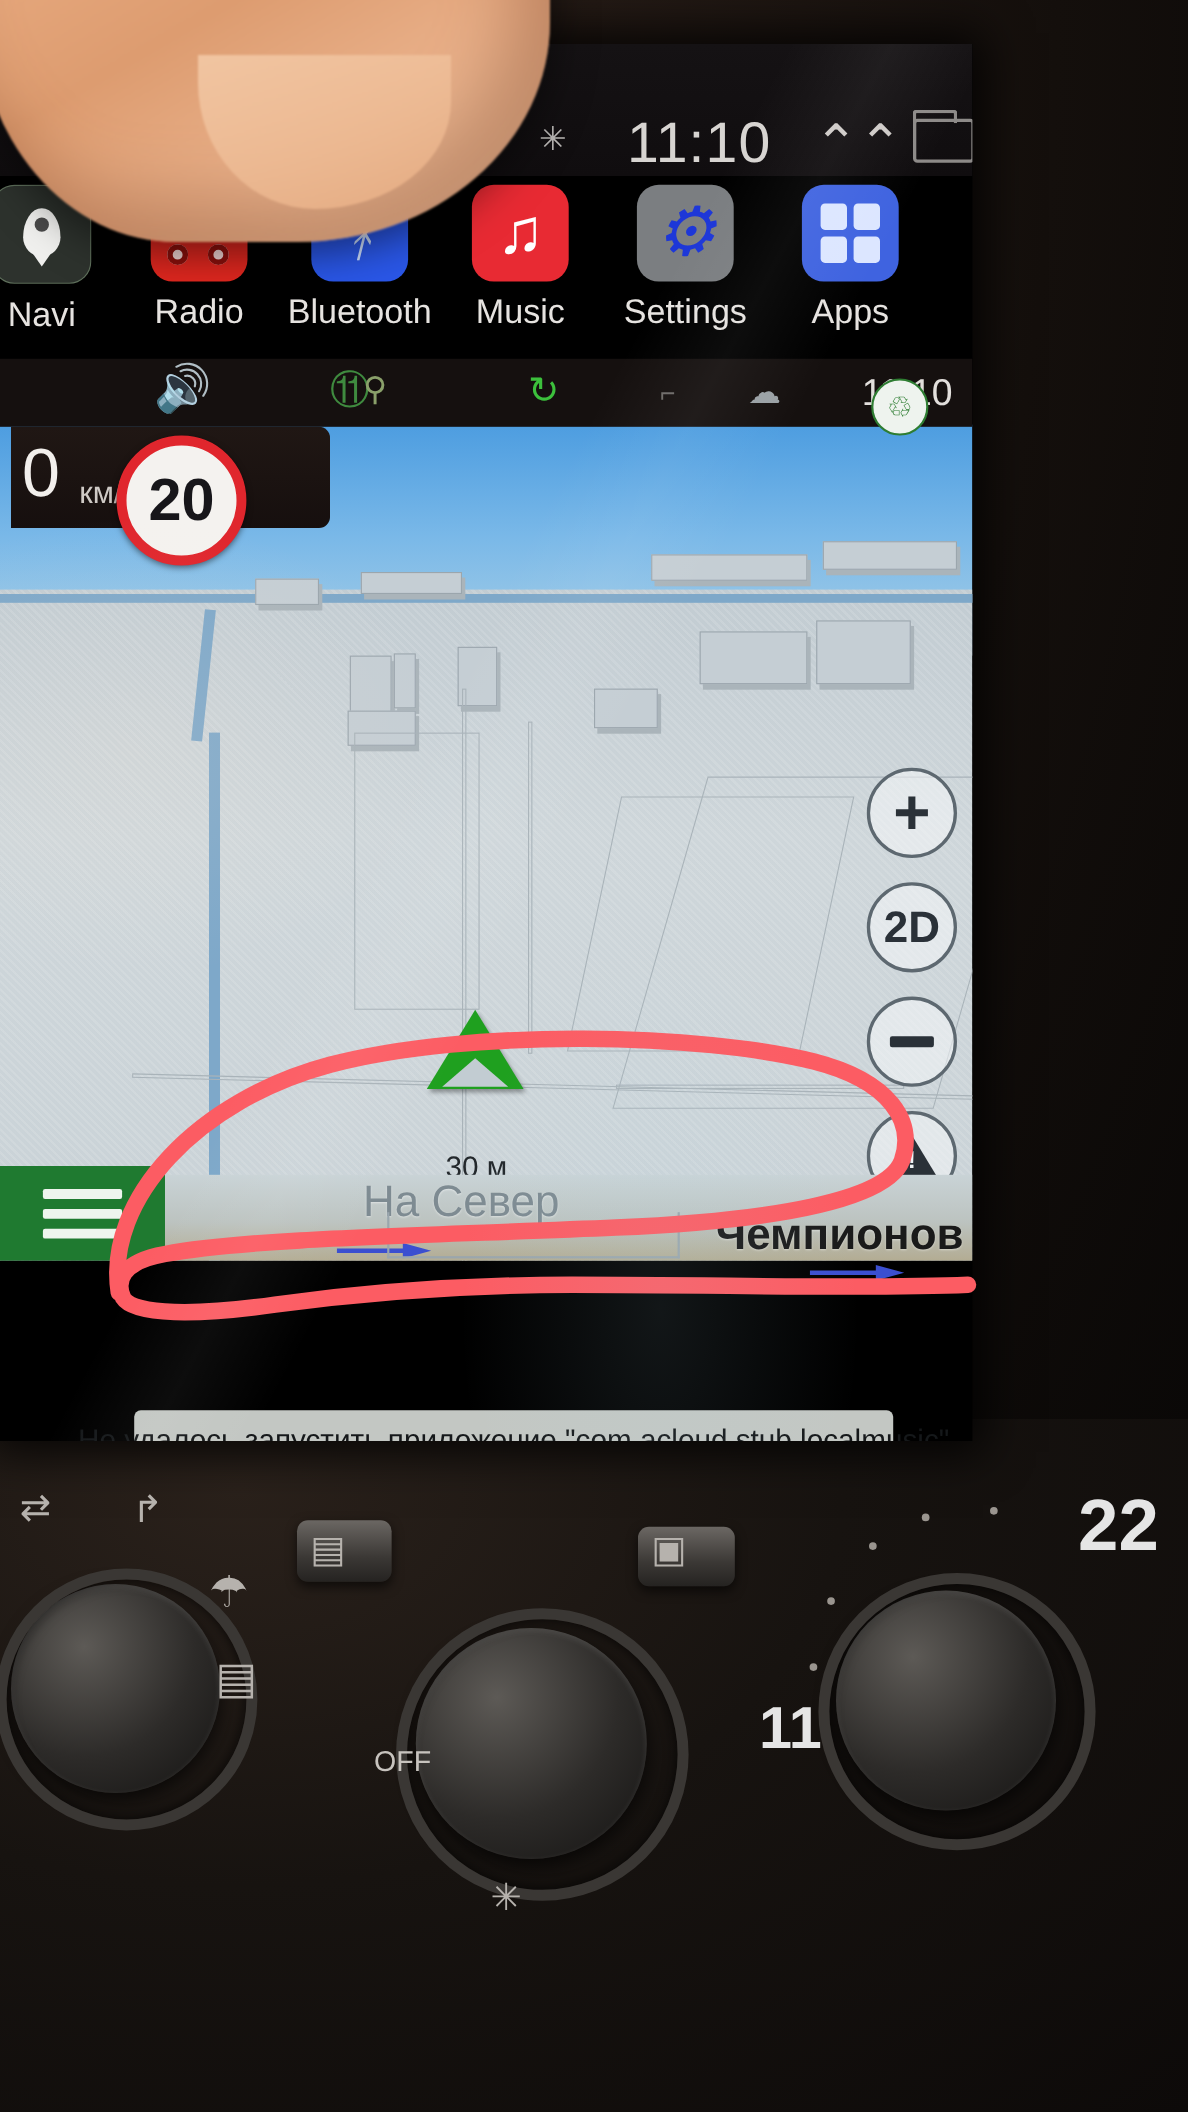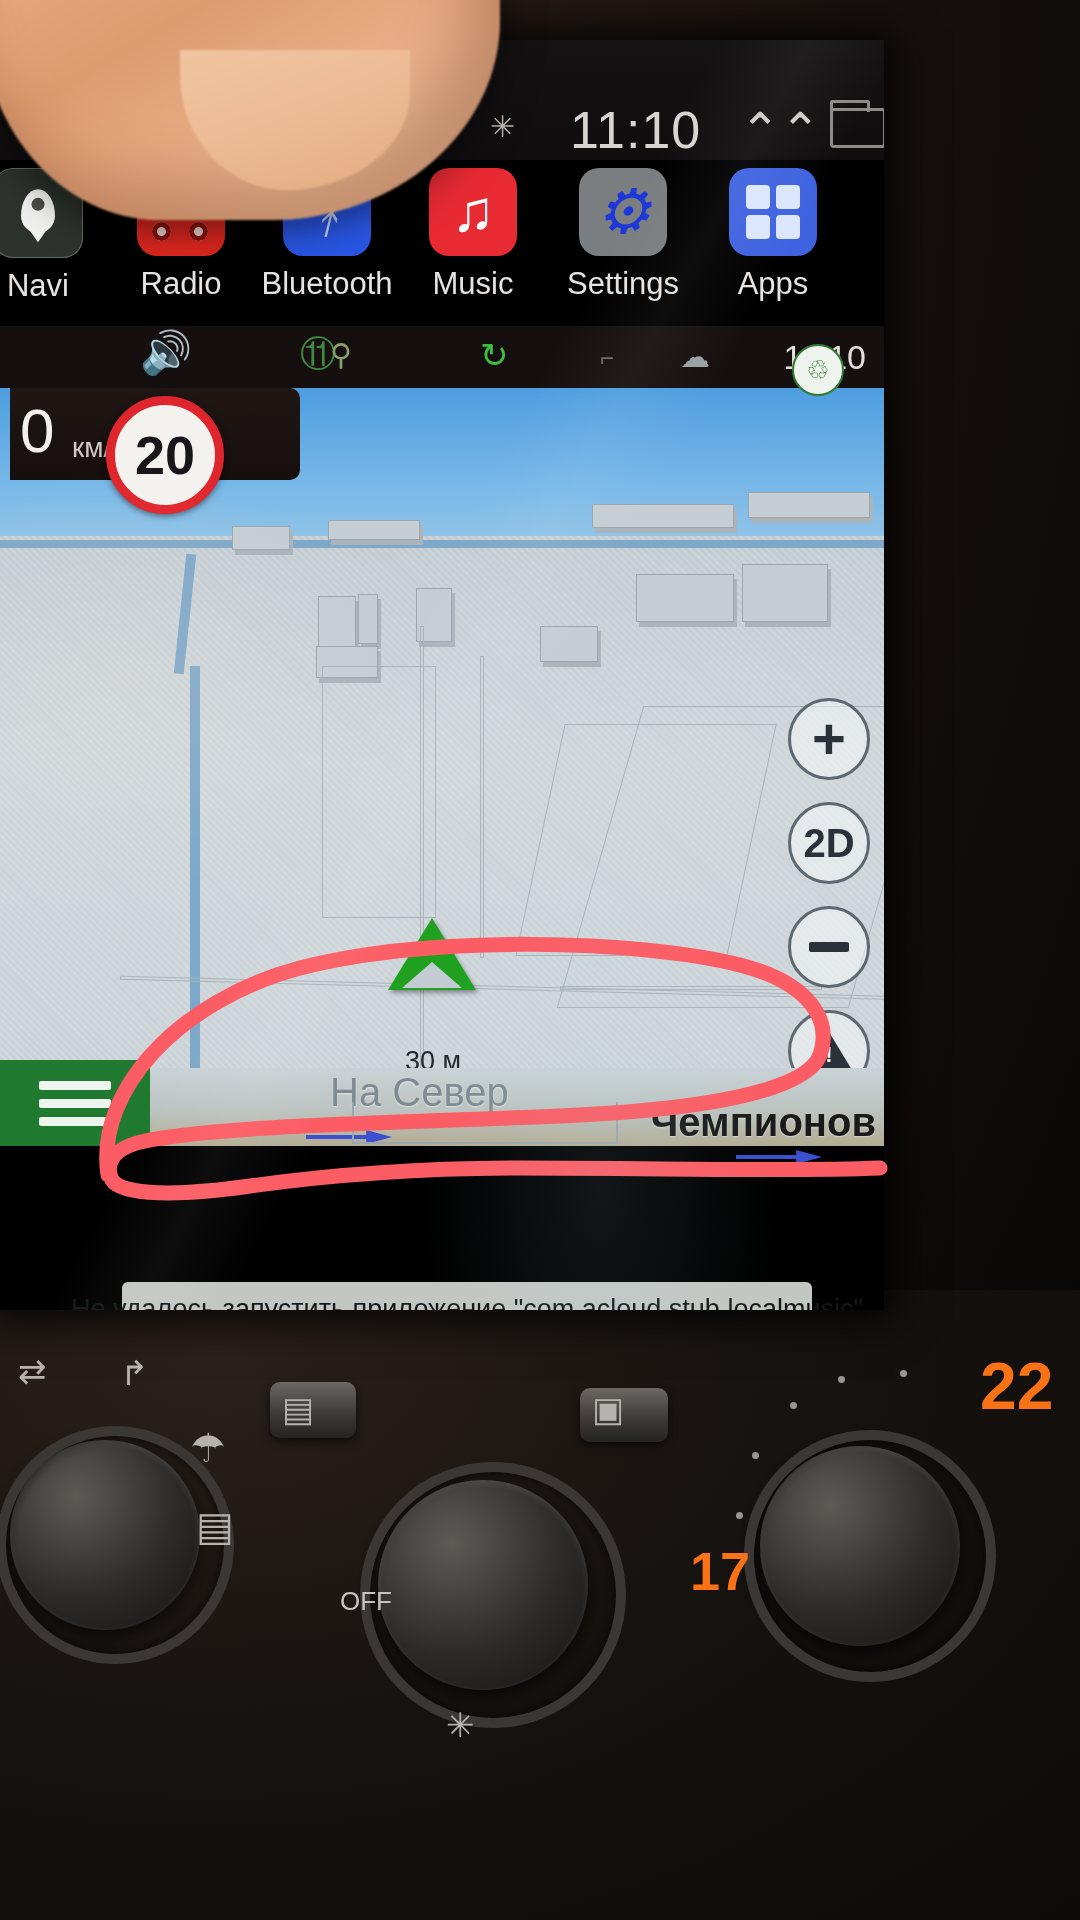--- a/index.html
+++ b/index.html
@@ -191,21 +191,21 @@
   .hvac-panel{position:absolute;left:0;top:1330px;width:1080px;height:590px;}
   .knob{position:absolute;border-radius:50%;
      background:radial-gradient(circle at 35% 30%, #5d5a56 0%, #2d2b29 55%, #141312 100%);
      box-shadow:0 6px 18px rgba(0,0,0,.7), inset 0 2px 6px rgba(255,255,255,.12);}
   .knob-ring{position:absolute;border-radius:50%;border:10px solid #3a3734;
      box-shadow:inset 0 0 12px rgba(0,0,0,.8);}
   .hbtn{position:absolute;border-radius:10px;
      background:linear-gradient(180deg,#6b6763 0%,#3b3835 60%,#252321 100%);
      box-shadow:0 4px 10px rgba(0,0,0,.6);}
   .hico{position:absolute;color:#b6b2ad;font-size:34px;line-height:1;}
-  .hnum{position:absolute;color:#f97316;font-weight:700;}
+  .hnum{position:absolute;color:#e5e5e5;font-weight:700;}
   .dot{position:absolute;width:7px;height:7px;border-radius:50%;background:#9a958f;}
   .offtxt{position:absolute;color:#c7c3be;font-size:26px;}
 </style>
 </head>
 <body>
 
 <div id="photo">
 
   <div class="dash-top"></div>
   <div class="dash-bottom"></div>
@@ -382,21 +382,21 @@
     <div class="hico" style="left:120px;top:26px;">↱</div>
     <div class="hico" style="left:190px;top:98px;font-size:40px;">☂</div>
     <div class="hico" style="left:196px;top:176px;font-size:40px;">▤</div>
     <div class="hico" style="left:282px;top:62px;font-size:34px;">▤</div>
     <div class="hico" style="left:592px;top:62px;font-size:34px;">▣</div>
     <div class="hico" style="left:446px;top:378px;font-size:34px;">✳</div>
 
     <div class="offtxt" style="left:340px;top:256px;">OFF</div>
 
     <div class="hnum" style="left:980px;top:18px;font-size:66px;">22</div>
-    <div class="hnum" style="left:690px;top:210px;font-size:54px;">17</div>
+    <div class="hnum" style="left:690px;top:210px;font-size:54px;">11</div>
 
     <div class="dot" style="left:790px;top:72px;"></div>
     <div class="dot" style="left:838px;top:46px;"></div>
     <div class="dot" style="left:900px;top:40px;"></div>
     <div class="dot" style="left:752px;top:122px;"></div>
     <div class="dot" style="left:736px;top:182px;"></div>
   </div>
 
   <svg id="annot" viewBox="0 0 1080 1920">
     <path d="M108,1175

